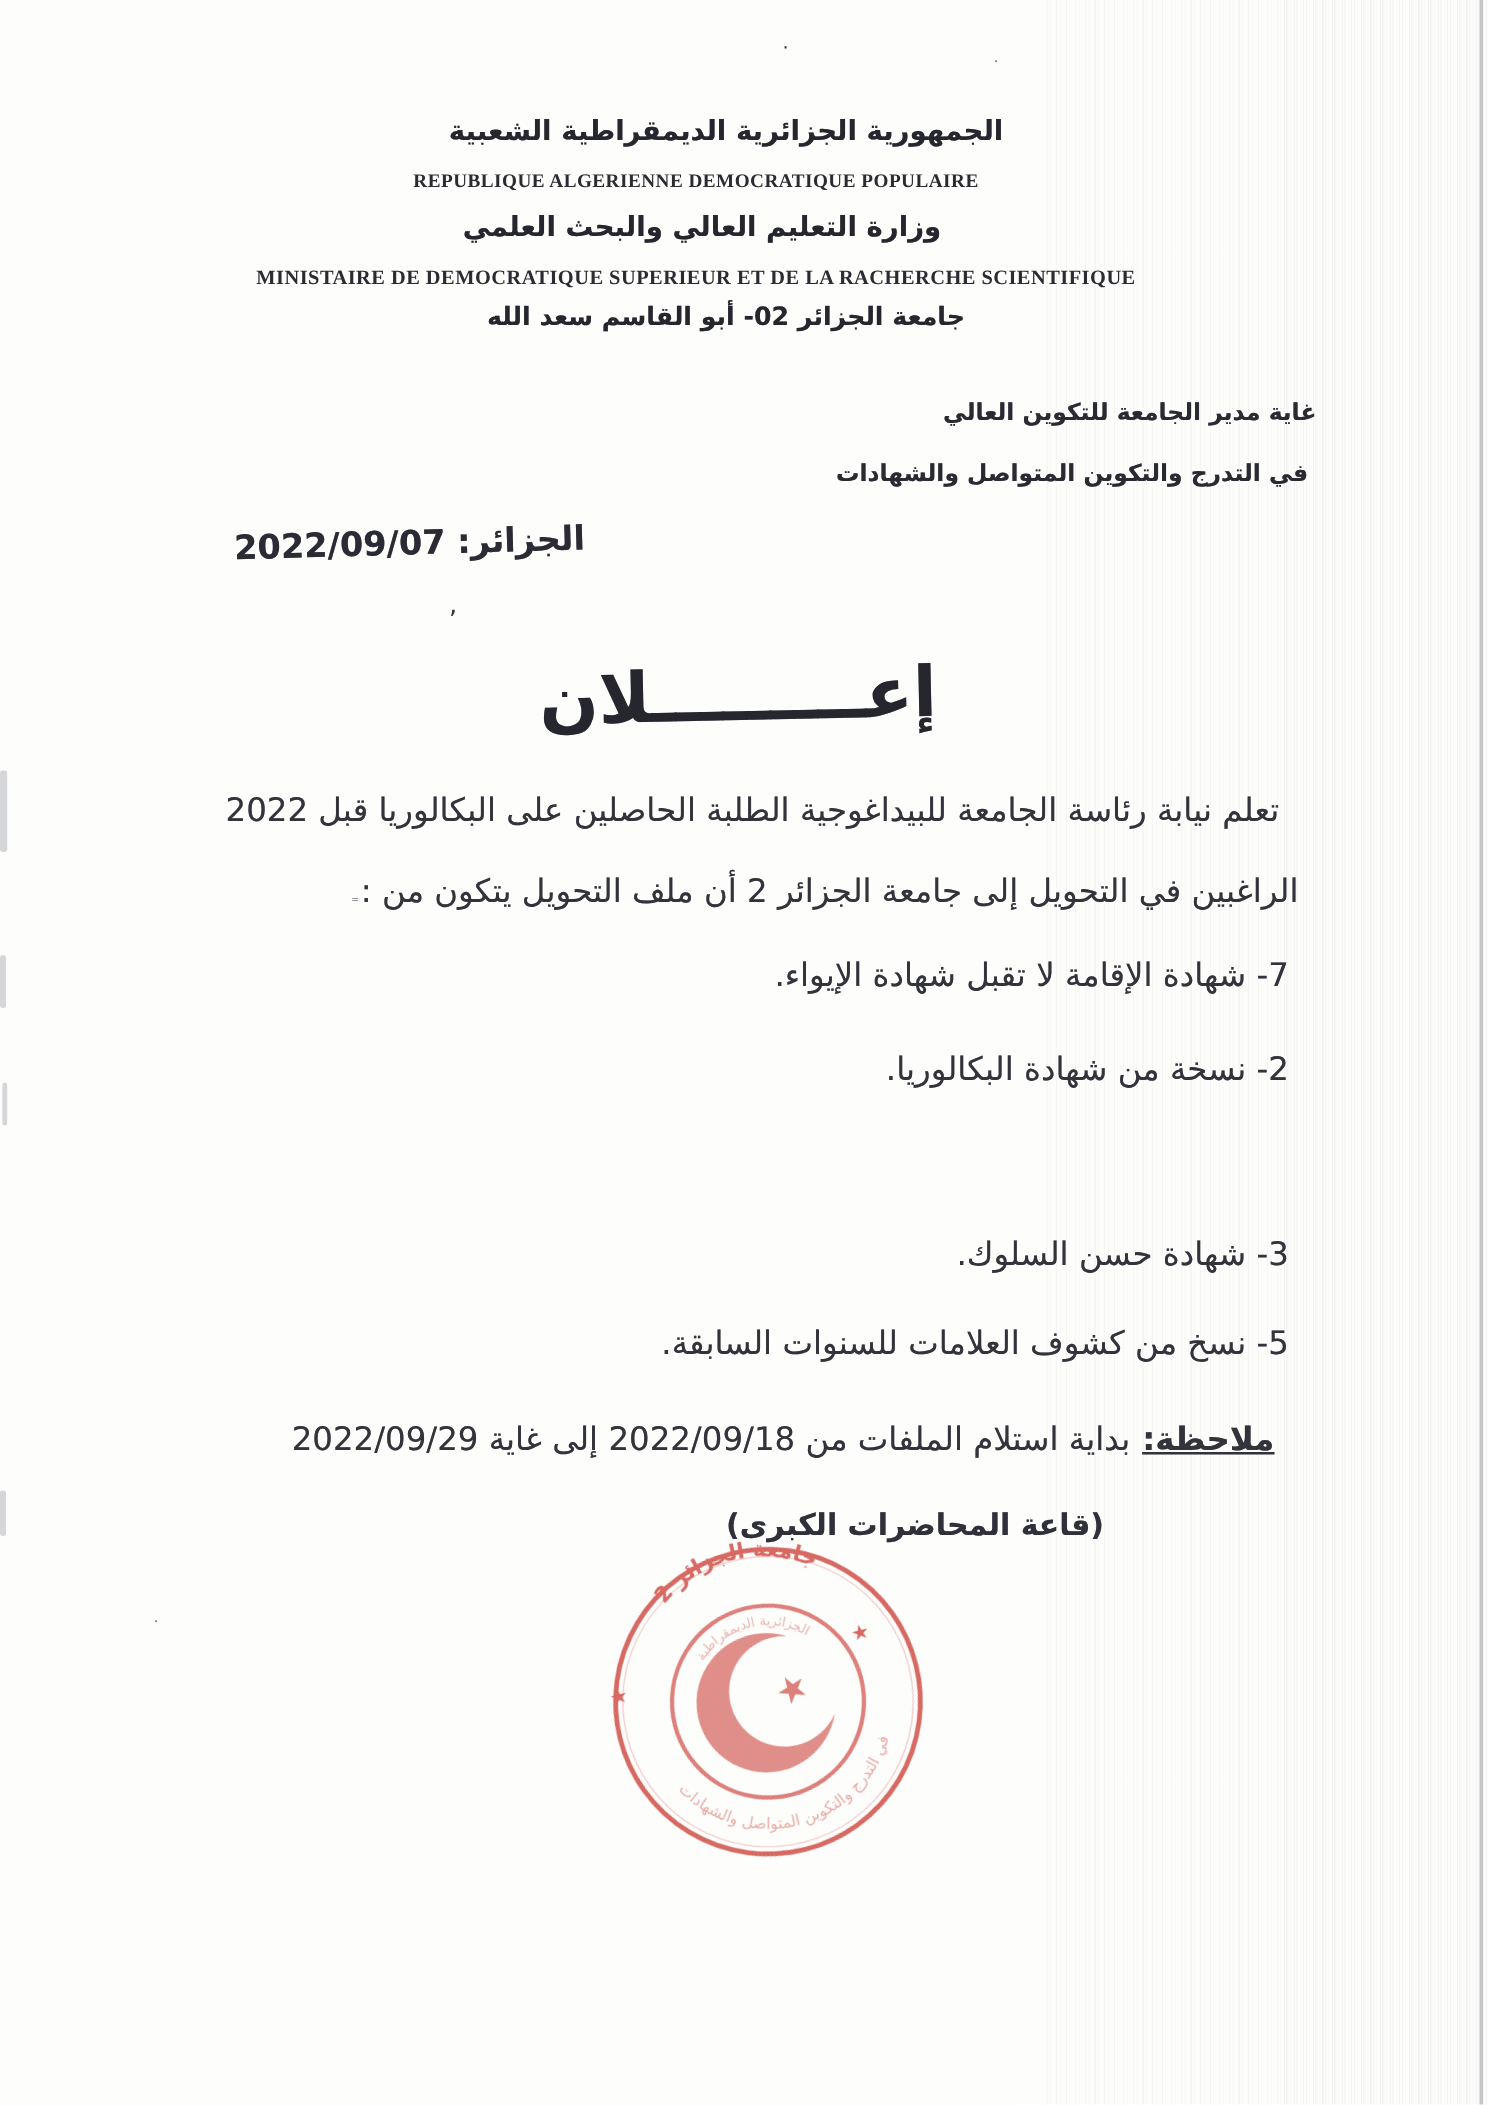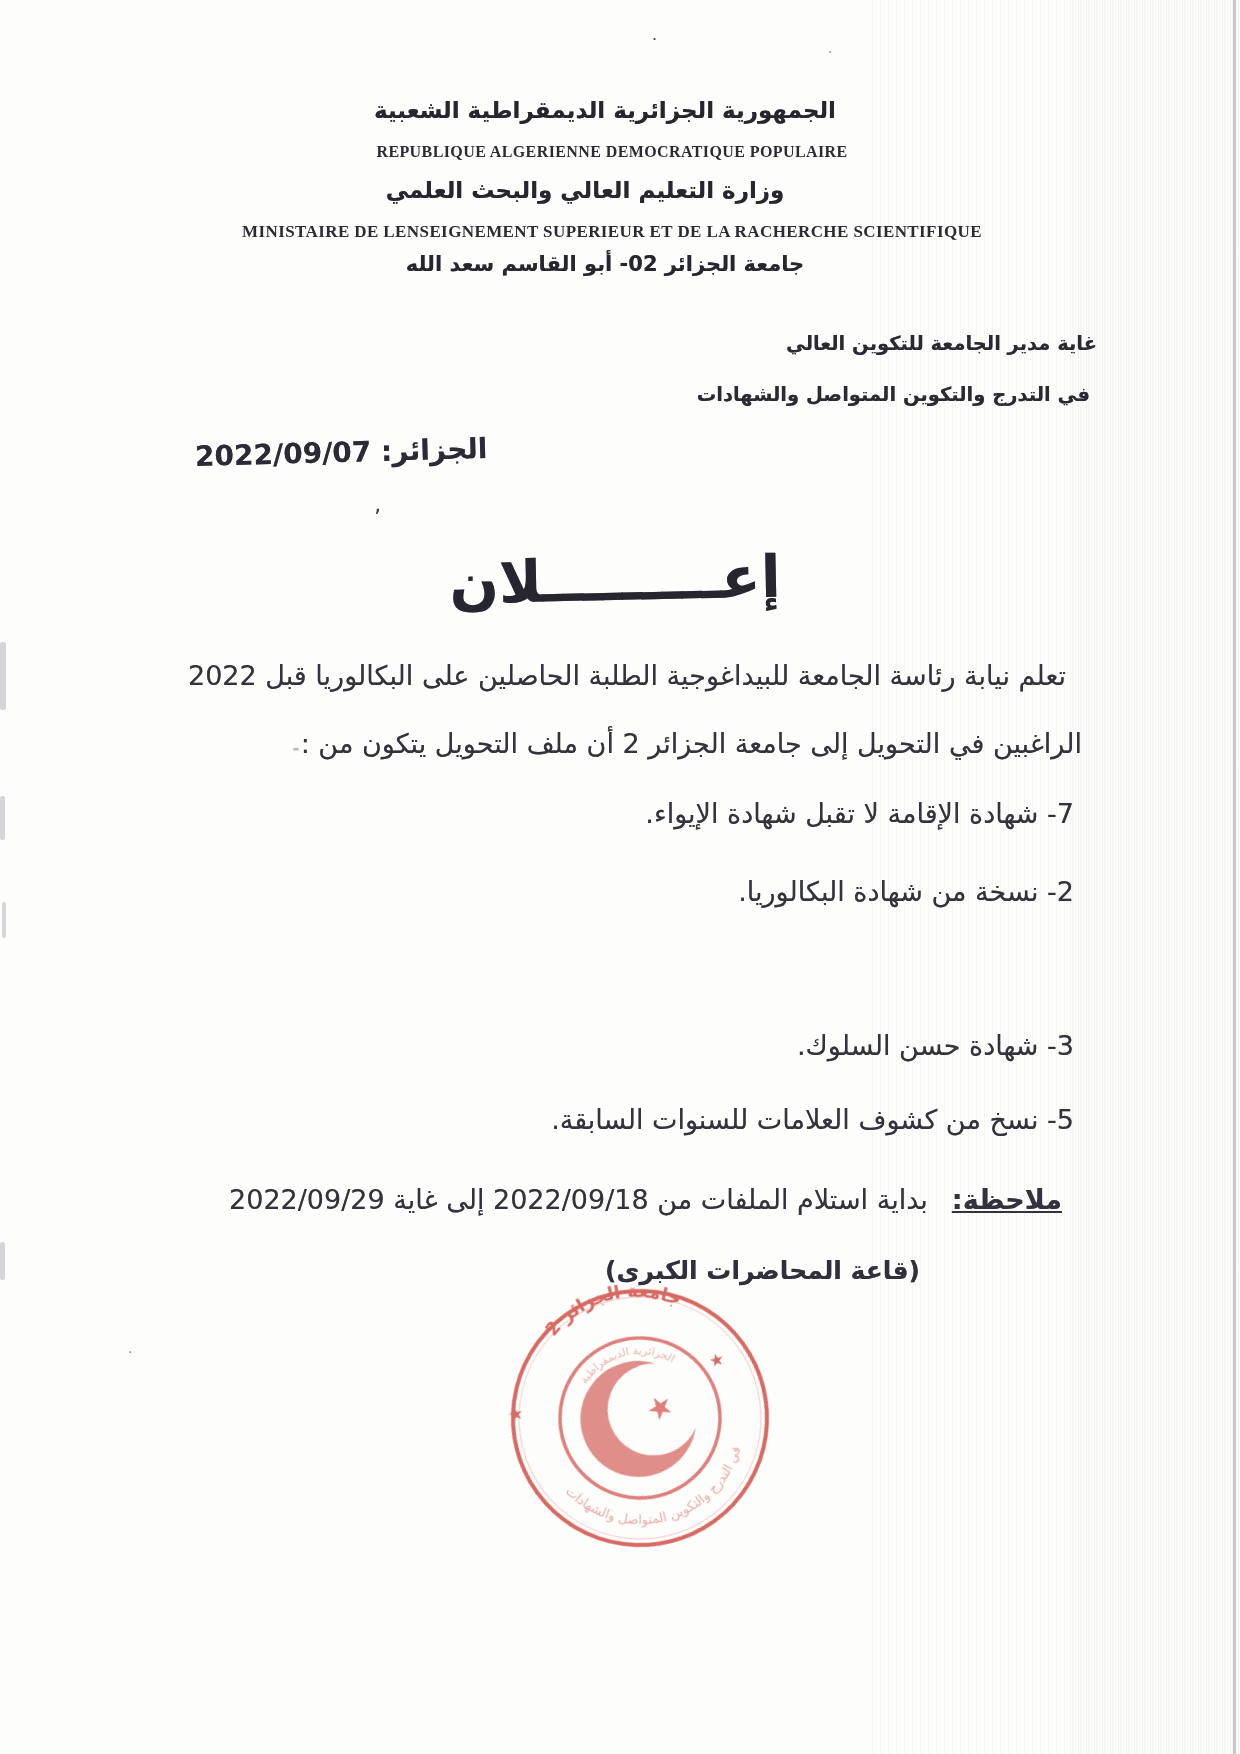--- a/index.html
+++ b/index.html
@@ -4,28 +4,28 @@
 <style>
   html,body{margin:0;padding:0;background:#ffffff;}
   .page{
     position:relative;width:1240px;height:1754px;overflow:hidden;
     background:#fdfdfb;color:#2e2e36;direction:rtl;
     font-family:"DejaVu Sans",sans-serif;
   }
   .abs{position:absolute;white-space:nowrap;}
   .center{text-align:center;}
   .ar{text-shadow:0 0 .5px rgba(46,46,60,.55);}
-  .lat{font-family:"Liberation Serif",serif;font-weight:bold;letter-spacing:.4px;direction:ltr;padding-left:32px;}
+  .lat{font-family:"Liberation Serif",serif;font-weight:bold;letter-spacing:.4px;direction:ltr;}
   .hdr-ar{font-weight:bold;font-size:23px;color:#26262e;}
   .office{font-weight:bold;font-size:19.5px;color:#2a2a33;}
   .date-line{font-weight:bold;font-size:28px;transform:rotate(-1.6deg);color:#2b2b36;}
   .doc-title{font-weight:bold;font-size:58px;transform:rotate(-1.2deg);color:#26262e;letter-spacing:0;}
   .body-line{font-size:27px;color:#33333c;}
   .list-item{font-size:27px;color:#33333c;}
-  .note-label{font-weight:bold;text-decoration:underline;margin-left:24px;}
+  .note-label{font-weight:bold;text-decoration:underline;margin-left:10px;}
   .venue{font-weight:bold;font-size:25px;color:#30303a;}
   
   .streaks{
     position:absolute;top:0;height:1754px;pointer-events:none;
     background:repeating-linear-gradient(90deg,
       rgba(125,130,145,.16) 0 1px, transparent 1px 3px,
       rgba(125,130,145,.07) 3px 4px, transparent 4px 8px);
   }
   .streaks.a{left:872px;width:368px;opacity:.38;}
   .streaks.b{left:1070px;width:170px;opacity:.5;}
@@ -48,21 +48,21 @@
   <div class="smudge" style="left:0;top:1242px;width:5px;height:38px;"></div>
   <div class="speck" style="left:652px;top:30px;font-size:16px;">·</div>
   <div class="speck" style="left:828px;top:44px;font-size:14px;opacity:.6;">·</div>
   <div class="speck" style="left:374px;top:492px;font-size:22px;">‚</div>
   <div class="speck" style="left:290px;top:740px;font-size:13px;opacity:.7;">﹦</div>
   <div class="speck" style="left:128px;top:1344px;font-size:14px;opacity:.6;">·</div>
 
   <div class="abs center hdr-ar ar" style="top:97px;left:0;width:1210px;">الجمهورية الجزائرية الديمقراطية الشعبية</div>
   <div class="abs center lat" style="top:143px;left:0;width:1160px;font-size:16px;color:#2b2b33;">REPUBLIQUE ALGERIENNE DEMOCRATIQUE POPULAIRE</div>
   <div class="abs center hdr-ar ar" style="top:177px;left:0;width:1170px;">وزارة التعليم العالي والبحث العلمي</div>
-  <div class="abs center lat" style="top:222px;left:0;width:1160px;font-size:17px;color:#2b2b33;">MINISTAIRE DE LENSEIGNEMENT SUPERIEUR ET DE LA RACHERCHE SCIENTIFIQUE</div>
+  <div class="abs center lat" style="top:222px;left:0;width:1160px;font-size:17px;color:#2b2b33;">MINISTAIRE DE DEMOCRATIQUE SUPERIEUR ET DE LA RACHERCHE SCIENTIFIQUE</div>
   <div class="abs center hdr-ar ar" style="top:252px;left:0;width:1210px;font-size:21px;">جامعة الجزائر 02- أبو القاسم سعد الله</div>
 
   <div class="abs office ar" style="top:332px;right:143px;">غاية مدير الجامعة للتكوين العالي</div>
   <div class="abs office ar" style="top:383px;right:150px;">في التدرج والتكوين المتواصل والشهادات</div>
 
   <div class="abs date-line ar" style="top:436px;left:195px;">الجزائر: 2022/09/07</div>
 
   <div class="abs center doc-title ar" style="top:546px;left:0;width:1230px;">إعـــــــــلان</div>
 
   <div class="abs body-line ar" style="top:660px;right:174px;">تعلم نيابة رئاسة الجامعة للبيداغوجية الطلبة الحاصلين على البكالوريا قبل 2022</div>

